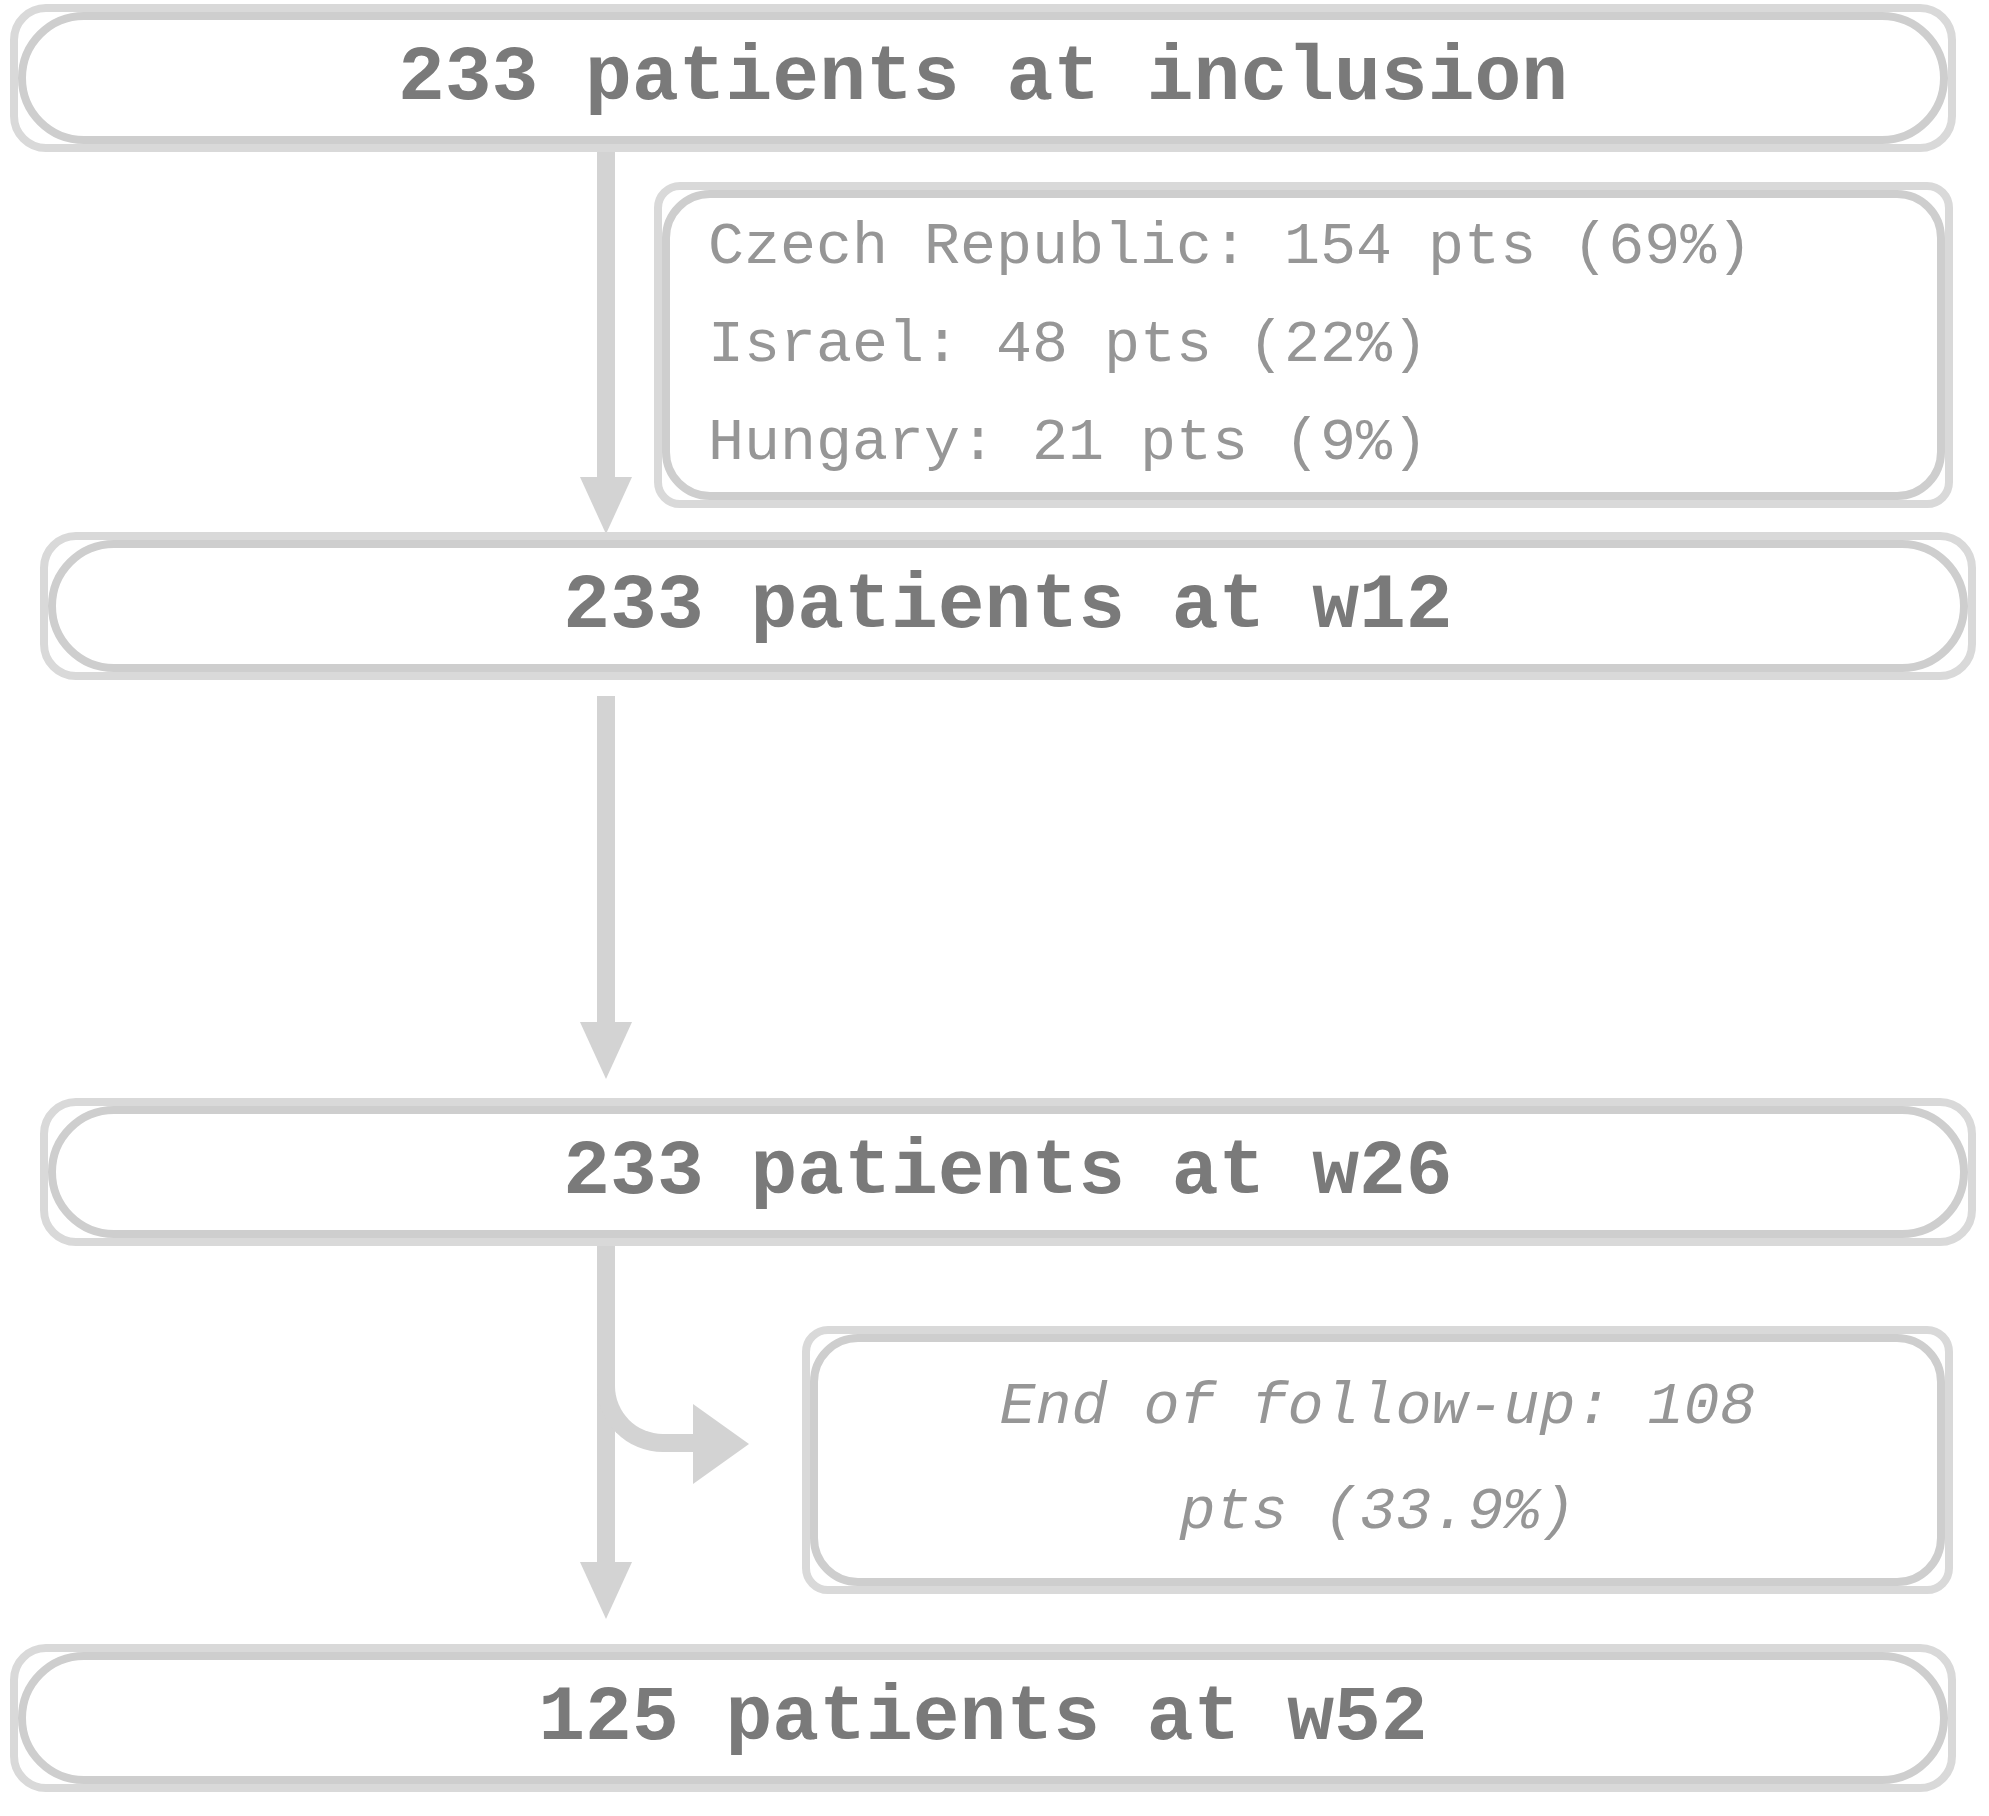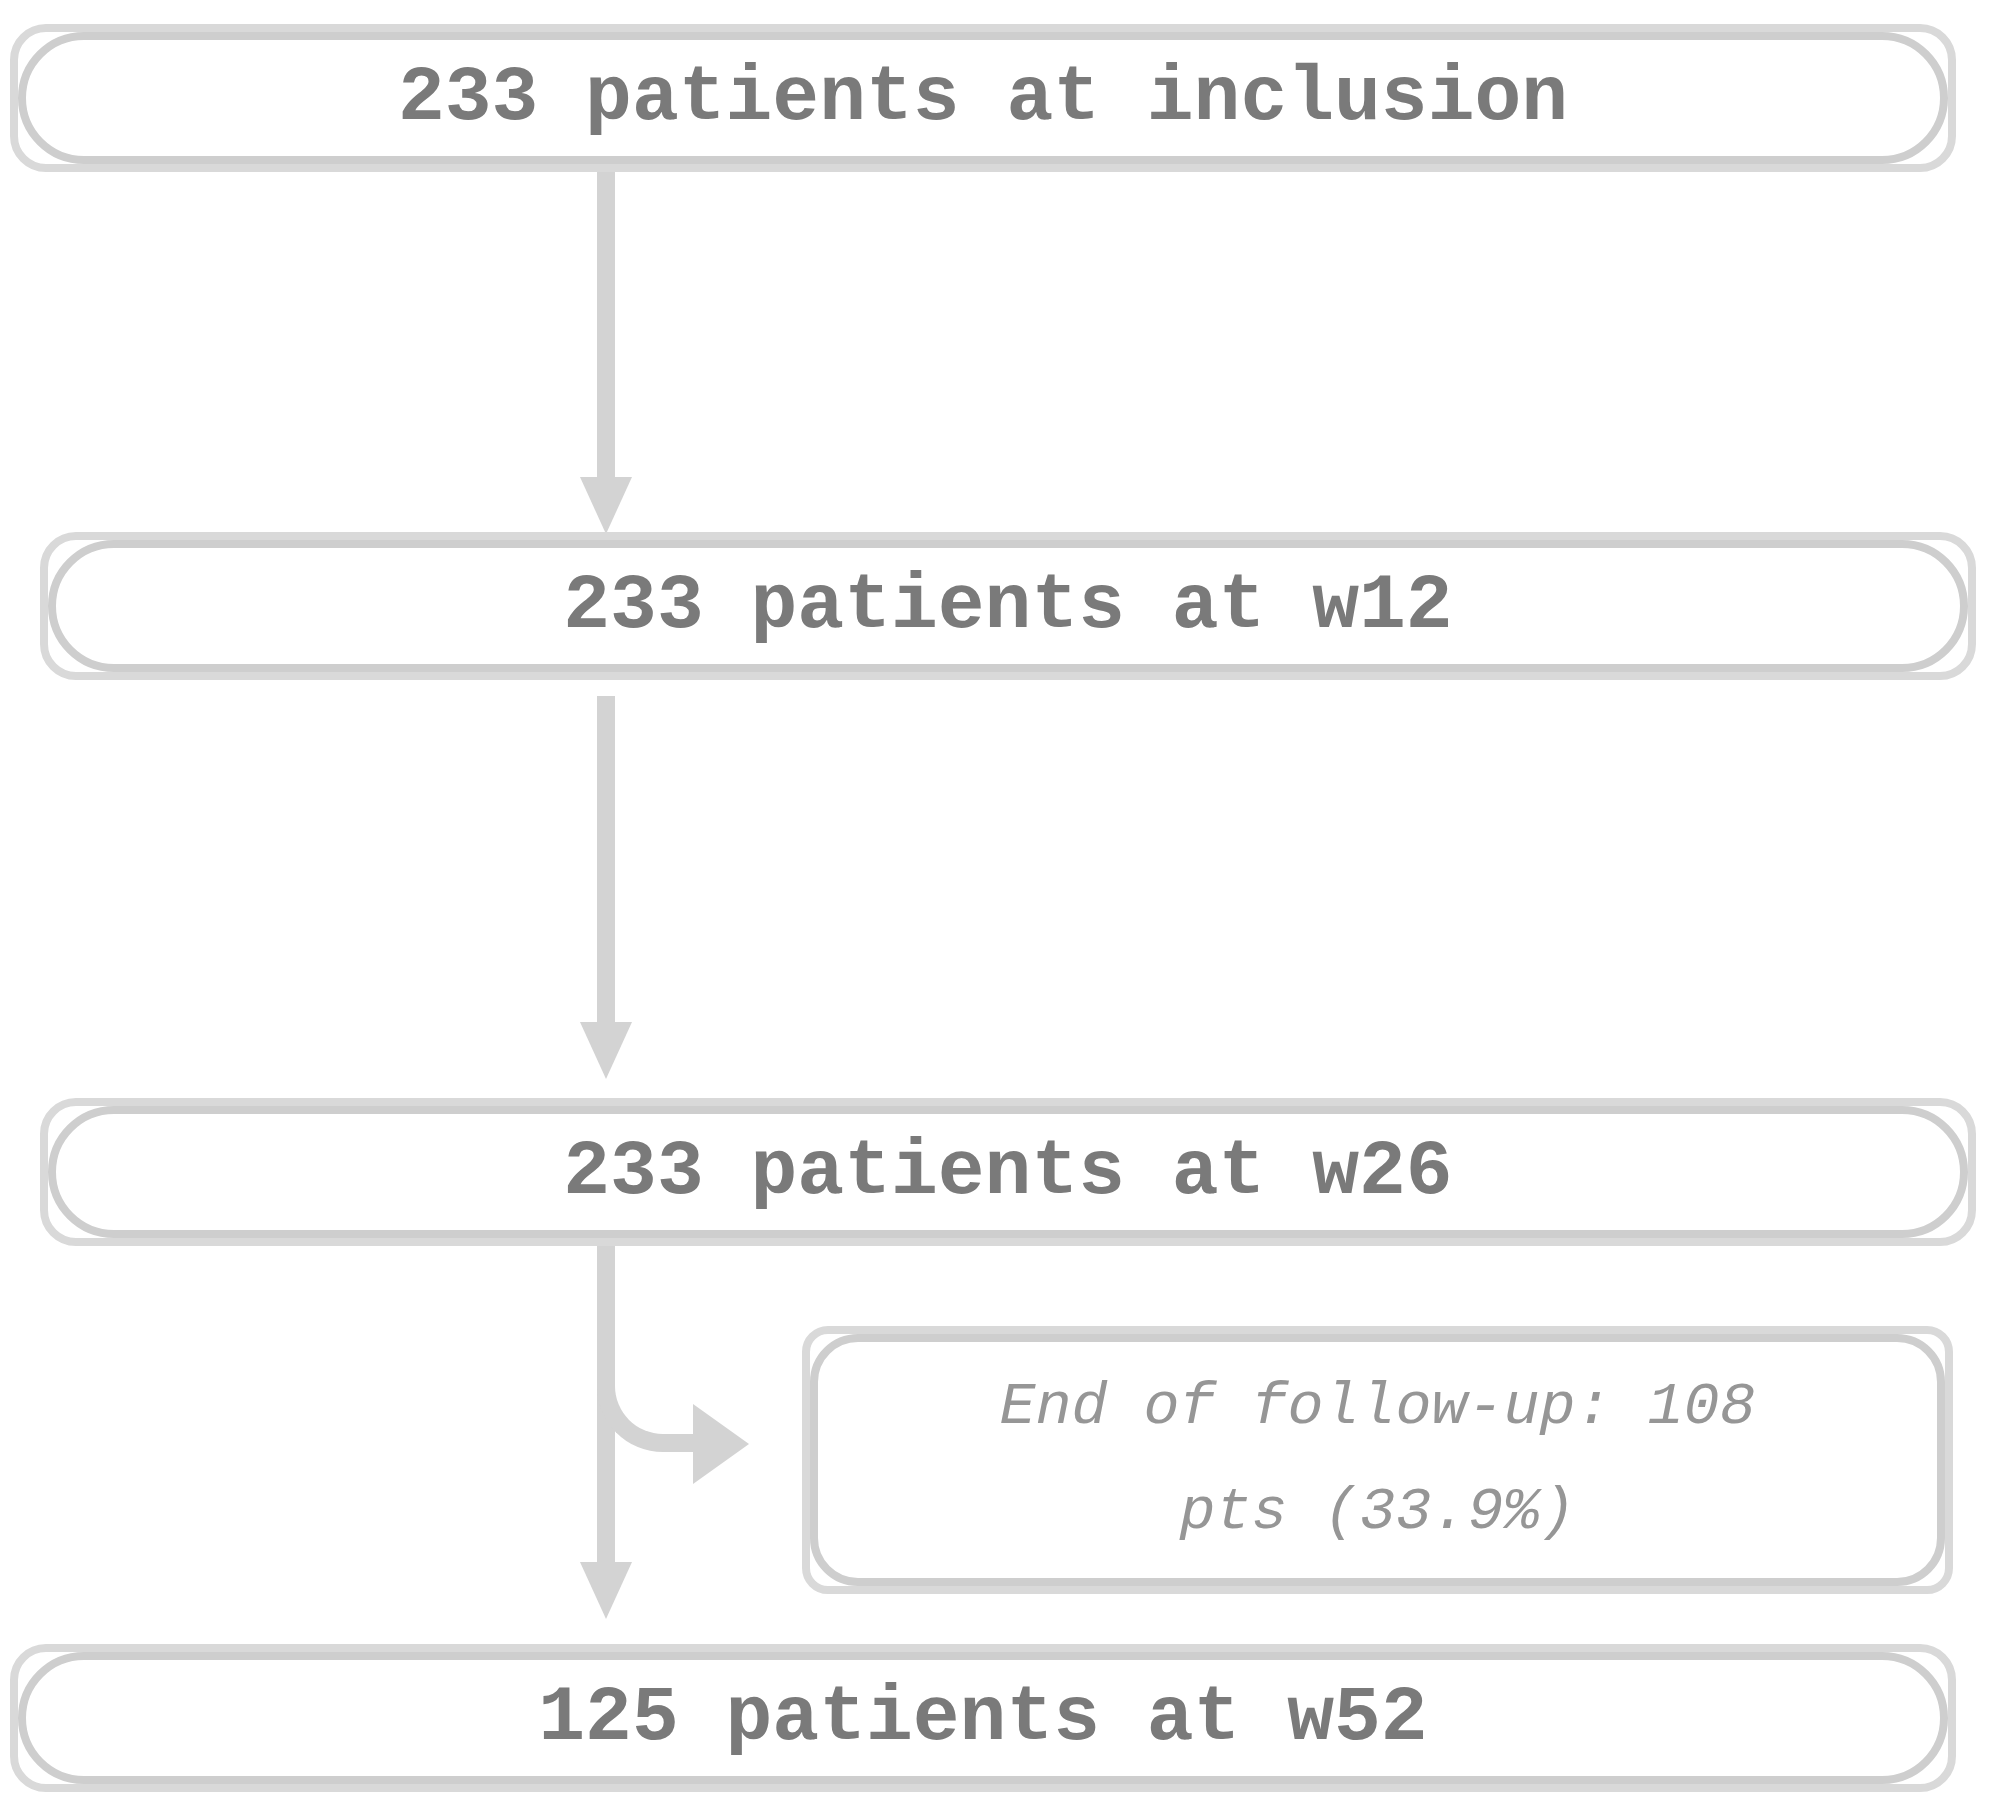--- a/index.html
+++ b/index.html
@@ -112,24 +112,29 @@
   <div class="head-down" style="left:580px; top:477px;"></div>
 
   <div class="shaft" style="left:597px; top:696px; height:326px;"></div>
   <div class="head-down" style="left:580px; top:1022px;"></div>
 
   <div class="shaft" style="left:597px; top:1238px; height:324px;"></div>
   <div class="head-down" style="left:580px; top:1562px;"></div>
   <div class="branch-curve" style="left:597px; top:1360px;"></div>
   <div class="head-right" style="left:693px; top:1404px;"></div>
 
-  <div class="node" style="left:18px; top:32px; width:1930px; height:132px;text-align:center;">
+  <div class="node" style="left:18px; top:12px; width:1930px; height:132px;text-align:center;">
     <span class="label">233 patients at inclusion</span>
   </div>
 
+  <div class="note note-left" style="left:662px; top:190px; width:1283px; height:310px;">
+    <div class="line">Czech Republic: 154 pts (69%)</div>
+    <div class="line">Israel: 48 pts (22%)</div>
+    <div class="line">Hungary: 21 pts (9%)</div>
+  </div>
 
   <div class="node" style="left:48px; top:540px; width:1920px; height:132px;">
     <span class="label">233 patients at w12</span>
   </div>
 
   <div class="node" style="left:48px; top:1106px; width:1920px; height:132px;text-align:center;">
     <span class="label">233 patients at w26</span>
   </div>
 
   <div class="note note-center" style="left:810px; top:1334px; width:1135px; height:252px;font-style:italic;">

